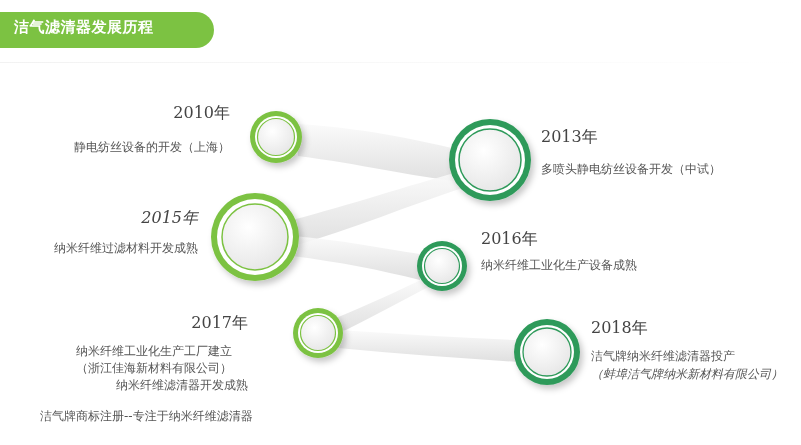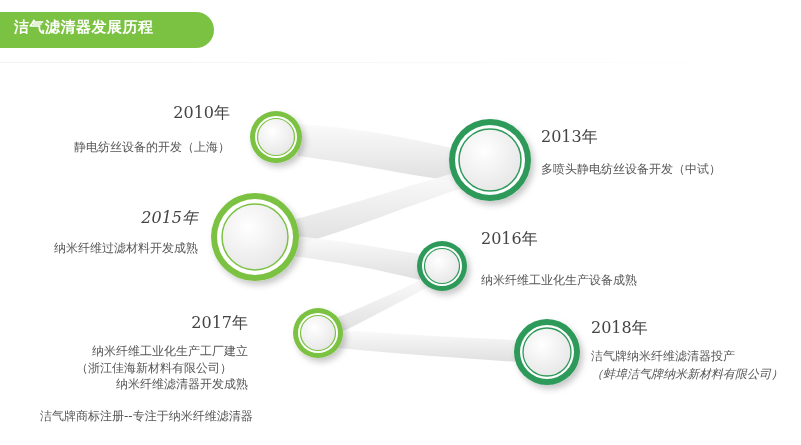--- a/index.html
+++ b/index.html
@@ -96,23 +96,23 @@
 <div class="year right" style="left:150px; top:103px; width:80px;">2010年</div>
 <div class="desc right" style="left:60px; top:139px; width:170px;">静电纺丝设备的开发（上海）</div>
 
 <div class="year" style="left:541px; top:127px;">2013年</div>
 <div class="desc" style="left:541px; top:161px;">多喷头静电纺丝设备开发（中试）</div>
 
 <div class="year right" style="left:120px; top:208px; width:78px;font-style:italic;">2015年</div>
 <div class="desc right" style="left:40px; top:240px; width:158px;">纳米纤维过滤材料开发成熟</div>
 
 <div class="year" style="left:481px; top:229px;">2016年</div>
-<div class="desc" style="left:481px; top:272px;">纳米纤维工业化生产设备成熟</div>
+<div class="desc" style="left:481px; top:257px;">纳米纤维工业化生产设备成熟</div>
 
 <div class="year right" style="left:170px; top:313px; width:78px;">2017年</div>
-<div class="desc right" style="left:40px; top:343px; width:208px;">纳米纤维工业化生产工厂建立</div>
+<div class="desc right" style="left:24px; top:343px; width:208px;">纳米纤维工业化生产工厂建立</div>
 <div class="desc right" style="left:24px; top:360px; width:208px;">（浙江佳海新材料有限公司）</div>
-<div class="desc right" style="left:40px; top:377px; width:208px;font-family:Liberation Mono, monospace;">纳米纤维滤清器开发成熟</div>
+<div class="desc right" style="left:40px; top:377px; width:208px;">纳米纤维滤清器开发成熟</div>
 <div class="desc right" style="left:40px; top:408px; width:208px;text-align:center;">洁气牌商标注册--专注于纳米纤维滤清器</div>
 
 <div class="year" style="left:591px; top:318px;">2018年</div>
 <div class="desc" style="left:591px; top:348px;">洁气牌纳米纤维滤清器投产</div>
 <div class="desc" style="left:591px; top:366px;font-style:italic;">（蚌埠洁气牌纳米新材料有限公司）</div>
 
 </body></html>

